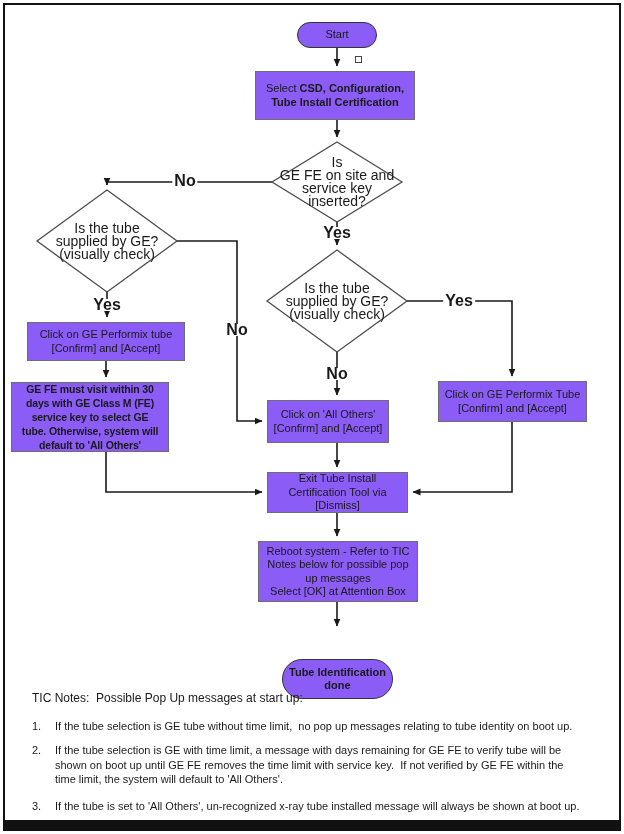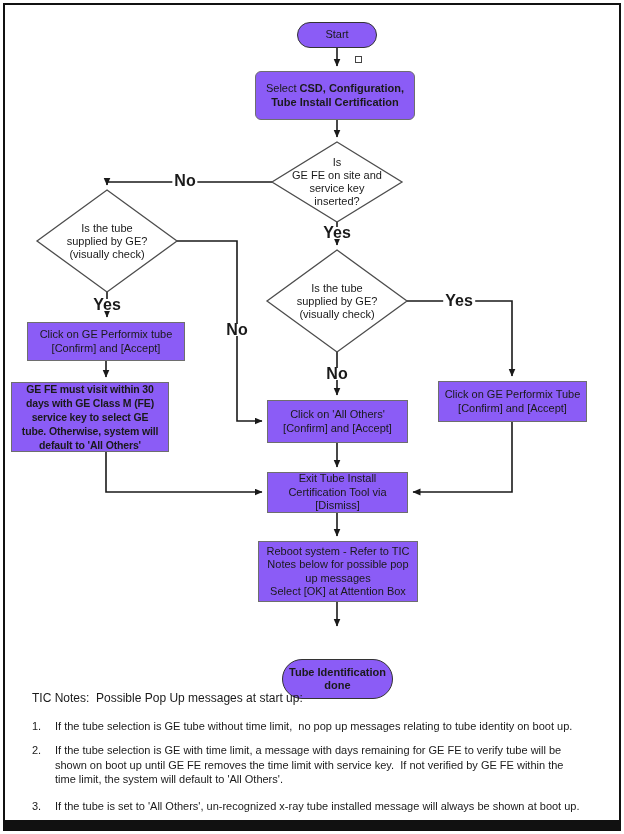--- a/index.html
+++ b/index.html
@@ -7,21 +7,21 @@
        font-family:"Liberation Sans",sans-serif;color:#1a1a1a;}
   .frame{position:absolute;left:3px;top:3px;right:3px;bottom:3px;border:2px solid #111;}
   .bottom-bar{position:absolute;left:4px;right:4px;top:820px;height:11px;background:#111;}
   svg.wires{position:absolute;left:0;top:0;pointer-events:none;}
   .node{position:absolute;background:#8b5cf6;border:1.5px solid #6e6e6e;
         display:flex;align-items:center;justify-content:center;text-align:center;
         font-size:11px;line-height:13.5px;white-space:pre-line;box-sizing:border-box;}
   .terminal{border:1.4px solid #333;border-radius:14px;}
   .terminal.end{border-radius:20px;font-weight:bold;}
   .dtext{position:absolute;display:flex;align-items:center;justify-content:center;
-         text-align:center;font-size:11px;line-height:13px;white-space:pre-line;}
+         text-align:center;font-size:14px;line-height:13px;white-space:pre-line;}
   .lbl{position:absolute;transform:translate(-50%,-50%);background:#fff;
        font-weight:bold;font-size:16px;padding:0 2px;line-height:12px;}
   .bold{font-weight:bold;}
   .warn{font-weight:bold;font-size:10.5px;letter-spacing:-0.15px;line-height:14px;}
   .sq{position:absolute;width:5px;height:5px;border:1px solid #444;background:#fff;}
   .notes{position:absolute;left:32px;font-size:12px;line-height:14.5px;}
   .note-head{white-space:pre;}
   .note-item{position:absolute;left:32px;display:flex;font-size:11px;line-height:14.5px;}
   .note-num{width:23px;flex:0 0 23px;}
   .note-text{white-space:pre-wrap;}
@@ -60,21 +60,21 @@
     <polygon points="337,250 407,301 337,352 267,301"></polygon>
   </g>
 </svg>
 
 <div class="node terminal" style="left:297px;top:22px;width:80px;height:26px;">
   <span>Start</span>
 </div>
 
 <div class="sq" style="left:355px;top:56px;"></div>
 
-<div class="node" style="left:255px;top:71px;width:160px;height:49px;border-radius:6px;">
+<div class="node" style="left:255px;top:71px;width:160px;height:49px;">
   <span><span>Select </span><span class="bold">CSD, Configuration,
 Tube Install Certification</span></span>
 </div>
 
 <div class="dtext" style="left:277px;top:152px;width:120px;height:60px;">Is
 GE FE on site and
 service key
 inserted?</div>
 <div class="dtext" style="left:32px;top:220px;width:150px;height:42px;">Is the tube
 supplied by GE?
@@ -92,21 +92,21 @@
 
 <div class="node" style="left:27px;top:322px;width:158px;height:39px;">Click on GE Performix tube
 [Confirm] and [Accept]</div>
 
 <div class="node warn" style="left:11px;top:382px;width:158px;height:70px;">GE FE must visit within 30
 days with GE Class M (FE)
 service key to select GE
 tube.  Otherwise, system will
 default to 'All Others'</div>
 
-<div class="node" style="left:267px;top:400px;width:141px;height:43px;">Click on 'All Others'
+<div class="node" style="left:267px;top:400px;width:122px;height:43px;">Click on 'All Others'
 [Confirm] and [Accept]</div>
 
 <div class="node" style="left:438px;top:381px;width:149px;height:41px;">Click on GE Performix Tube
 [Confirm] and [Accept]</div>
 
 <div class="node" style="left:267px;top:472px;width:141px;height:41px;">Exit Tube Install
 Certification Tool via
 [Dismiss]</div>
 
 <div class="node" style="left:258px;top:541px;width:160px;height:61px;">Reboot system - Refer to TIC

